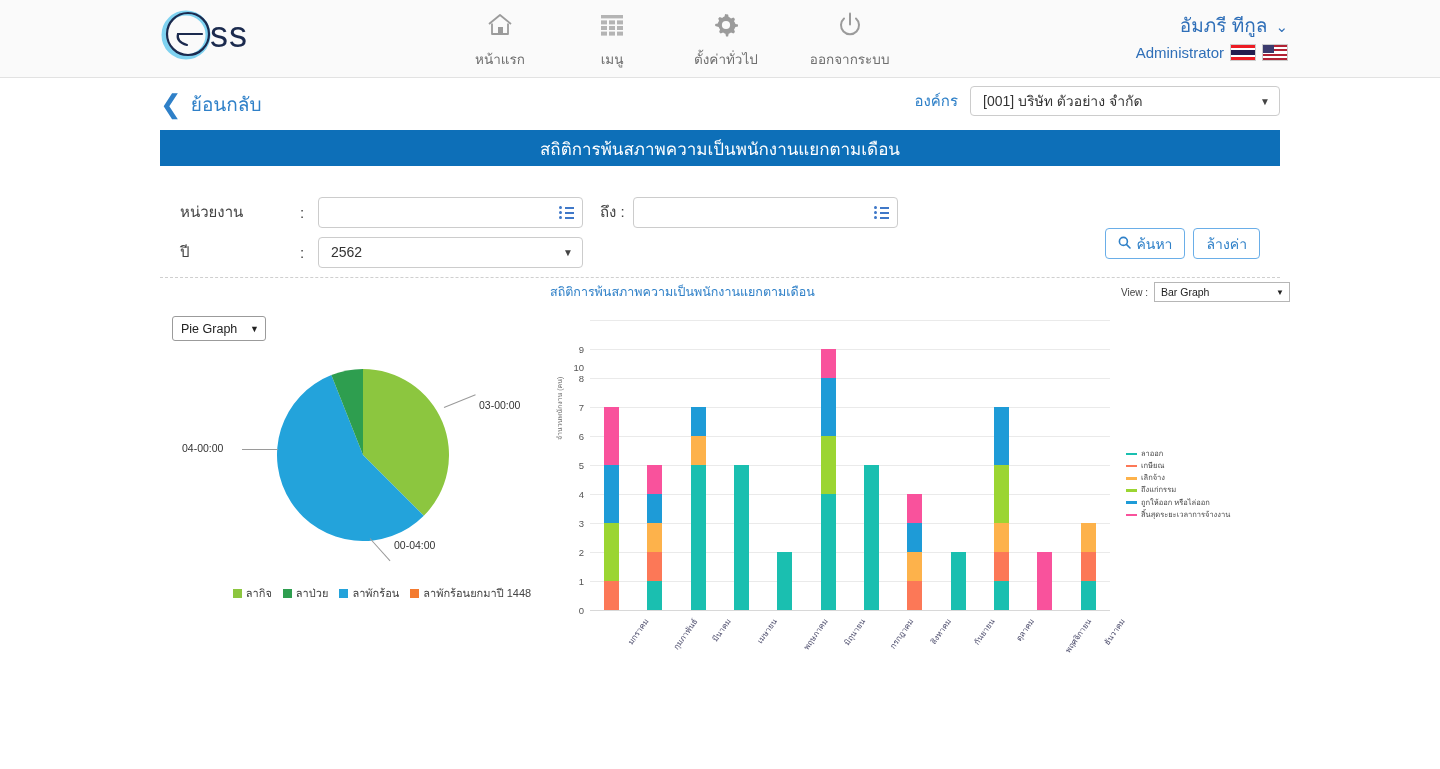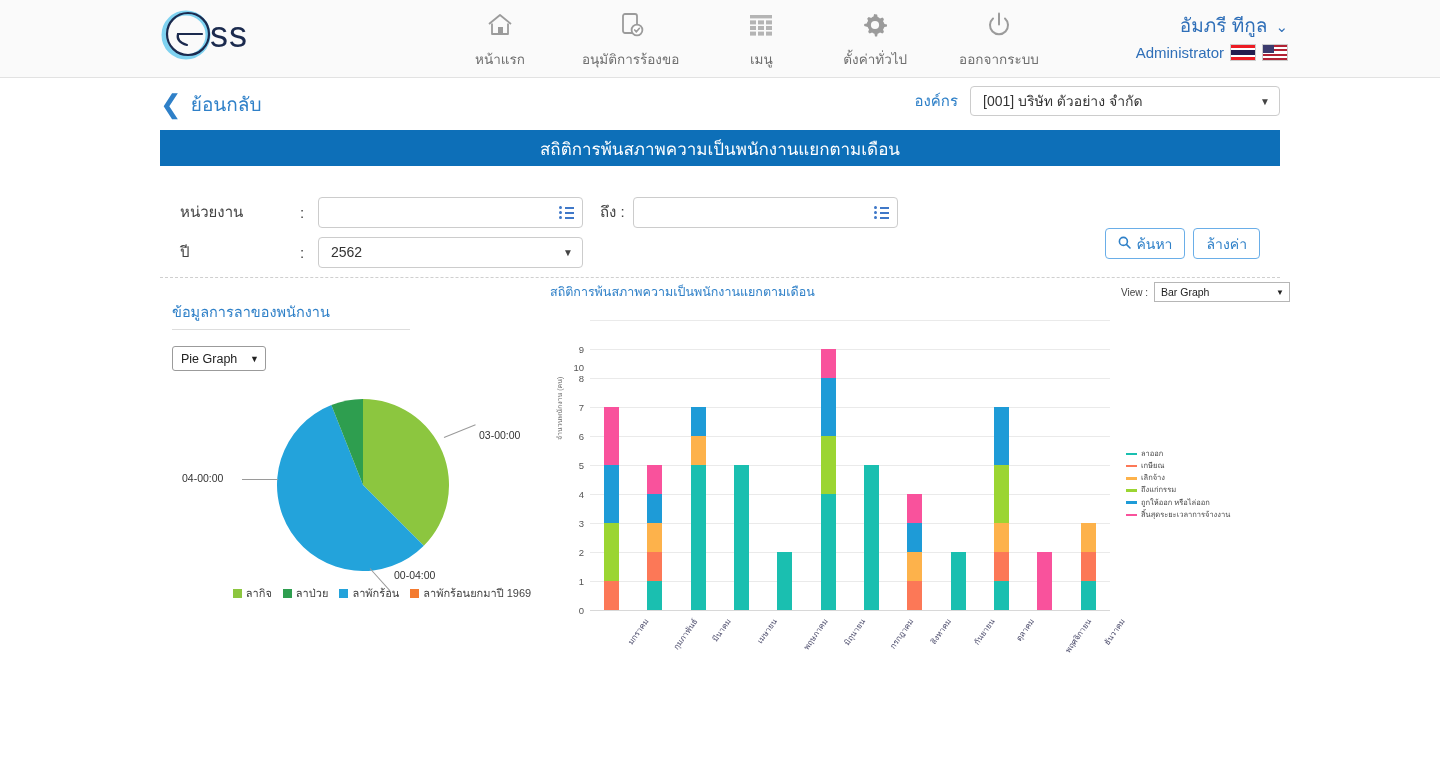--- a/index.html
+++ b/index.html
@@ -252,30 +252,20 @@
       <span class="nav-icon">
         <svg width="30" height="28" viewBox="0 0 30 28">
           <path d="M4 13 L15 4 L26 13" fill="none" stroke="#9b9b9b" stroke-width="1.8" stroke-linejoin="round"></path>
           <path d="M7 12.5 V23 H23 V12.5" fill="none" stroke="#9b9b9b" stroke-width="1.8" stroke-linejoin="round"></path>
           <rect x="13" y="16" width="5" height="7" fill="#9b9b9b"></rect>
         </svg>
       </span>
       <span class="nav-label">หน้าแรก</span>
     </div>
 
-    <div class="nav-item">
-      <span class="nav-icon">
-        <svg width="30" height="30" viewBox="0 0 30 30">
-          <rect x="7" y="4" width="14" height="19" rx="2" fill="none" stroke="#9b9b9b" stroke-width="1.8"></rect>
-          <circle cx="21" cy="20" r="5.4" fill="#fff" stroke="#9b9b9b" stroke-width="1.8"></circle>
-          <path d="M18.7 20 L20.4 21.8 L23.4 18.3" fill="none" stroke="#9b9b9b" stroke-width="1.7" stroke-linecap="round" stroke-linejoin="round"></path>
-        </svg>
-      </span>
-      <span class="nav-label">อนุมัติการร้องขอ</span>
-    </div>
 
     <div class="nav-item">
       <span class="nav-icon">
         <svg width="30" height="26" viewBox="0 0 30 26">
           <rect x="4" y="3" width="22" height="3.4" fill="#b4b4b4"></rect>
           <g fill="#b4b4b4">
             <rect x="4" y="8.4" width="6" height="4"></rect>
               <rect x="12" y="8.4" width="6" height="4"></rect>
               <rect x="20" y="8.4" width="6" height="4"></rect>
             <rect x="4" y="14" width="6" height="4"></rect>
@@ -412,21 +402,20 @@
       <div class="btn">
         <span>ล้างค่า</span>
       </div>
     </div>
 
   </div>
 
   <div class="charts">
 
     <div class="pie-panel">
-      <div class="panel-title">ข้อมูลการลาของพนักงาน</div>
       <div class="graph-select">
         <span>Pie Graph</span>
         <span class="caret">▼</span>
       </div>
 
       <div class="pie-area">
         <div class="pie" id="pie-svg-holder"><svg width="172" height="172" viewBox="0 0 172 172">
               <path d="M86,86 L86,0 A86,86 0 0 1 146.8111831820431,146.81118318204307 Z" fill="#8CC63F"></path>
               <path d="M86,86 L146.8111831820431,146.81118318204307 A86,86 0 1 1 54.34128846911764,6.039222213610401 Z" fill="#23A3DB"></path>
               <path d="M86,86 L54.34128846911764,6.039222213610401 A86,86 0 0 1 85.99999999999999,0 Z" fill="#2E9E4F"></path>
@@ -450,21 +439,21 @@
         <span class="lg-item">
           <span class="lg-sq" style="background:#2E9E4F"></span>
           <span>ลาป่วย</span>
         </span>
         <span class="lg-item">
           <span class="lg-sq" style="background:#23A3DB"></span>
           <span>ลาพักร้อน</span>
         </span>
         <span class="lg-item">
           <span class="lg-sq" style="background:#F47B30"></span>
-          <span>ลาพักร้อนยกมาปี 1969</span>
+          <span>ลาพักร้อนยกมาปี 1448</span>
         </span>
       </div>
     </div>
 
     <div class="bar-panel">
       <div class="bar-head">
         <span class="bar-title">สถิติการพ้นสภาพความเป็นพนักงานแยกตามเดือน</span>
         <span class="view-wrap">
           <span class="view-label">View :</span>
           <span class="view-select">

